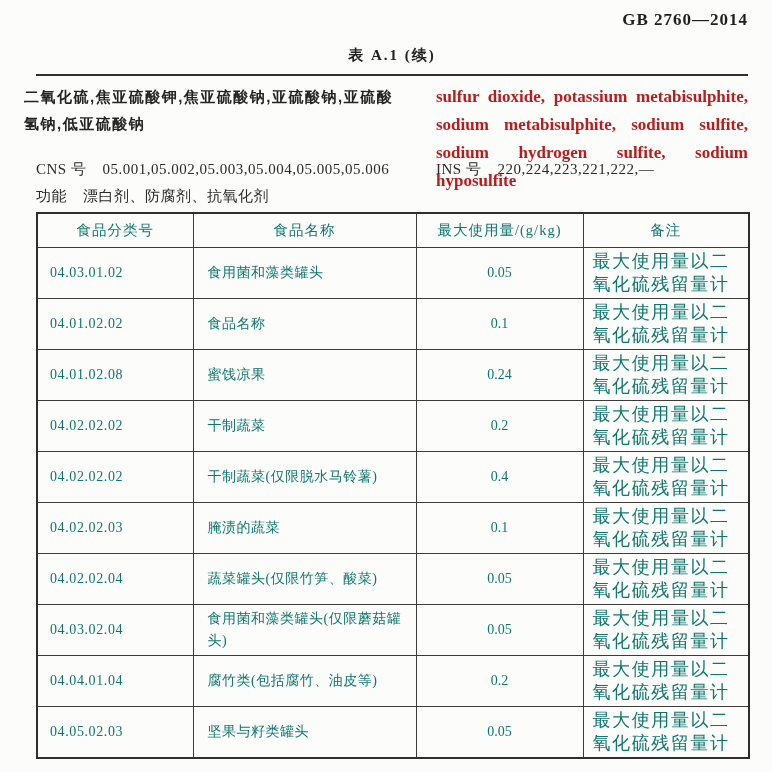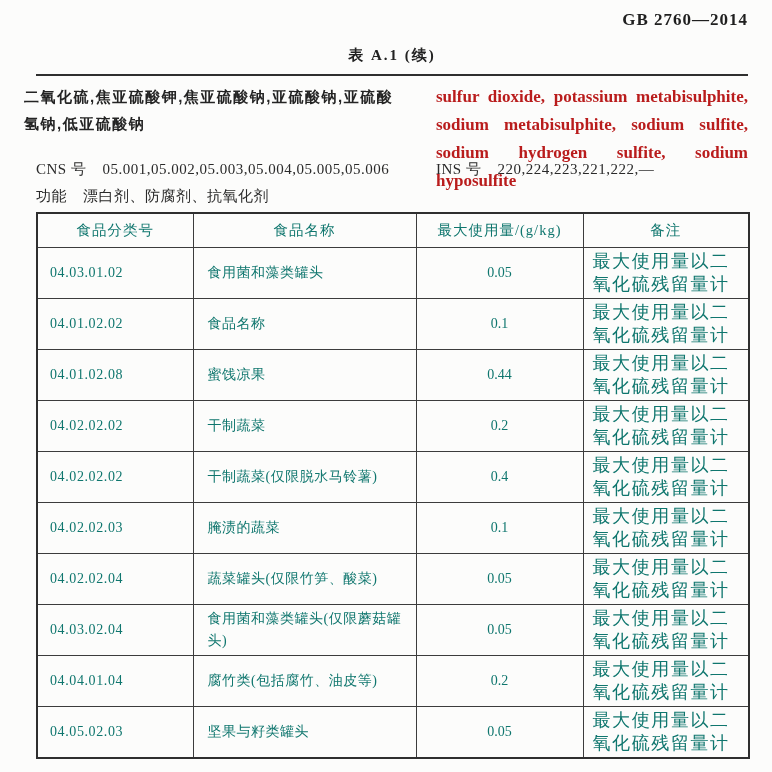--- a/index.html
+++ b/index.html
@@ -124,21 +124,21 @@
         </tr>
         <tr>
           <td class="cell-code">04.01.02.02</td>
           <td class="cell-name">食品名称</td>
           <td class="cell-max">0.1</td>
           <td class="cell-note">最大使用量以二氧化硫残留量计</td>
         </tr>
         <tr>
           <td class="cell-code">04.01.02.08</td>
           <td class="cell-name">蜜饯凉果</td>
-          <td class="cell-max">0.44</td>
+          <td class="cell-max">0.24</td>
           <td class="cell-note">最大使用量以二氧化硫残留量计</td>
         </tr>
         <tr>
           <td class="cell-code">04.02.02.02</td>
           <td class="cell-name">干制蔬菜</td>
           <td class="cell-max">0.2</td>
           <td class="cell-note">最大使用量以二氧化硫残留量计</td>
         </tr>
         <tr>
           <td class="cell-code">04.02.02.02</td>

